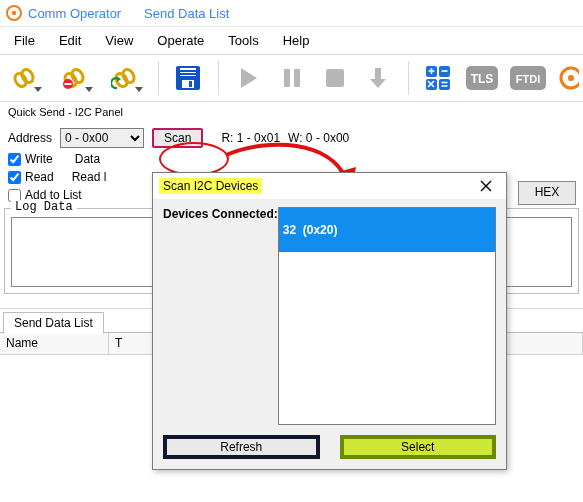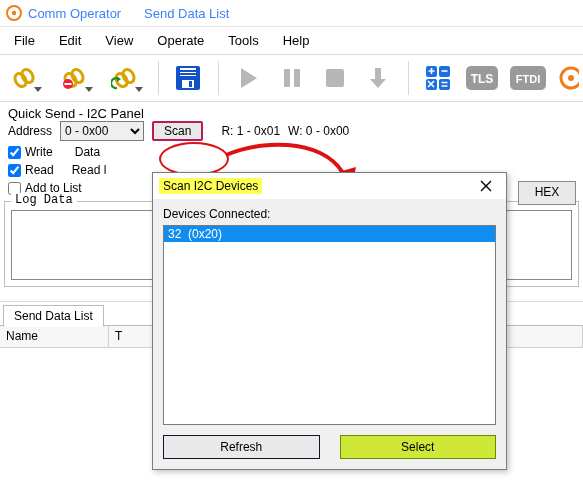--- a/index.html
+++ b/index.html
@@ -51,22 +51,22 @@
   .dropdown-mark {
     position: absolute; right: 2px; bottom: 4px;
   }
   .sep {
     width: 1px; height: 34px; background: #d8d8d8; margin: 0 3px;
   }
   .panel {
     padding: 4px 8px 0 8px;
   }
   .panel-title {
-    font-size: 13px;
-    margin-bottom: 0;
+    font-size: 11px;
+    margin-bottom: 10px;
   }
   .panel-row {
     display: flex;
     align-items: center;
     gap: 8px;
     margin-bottom: 4px;
     font-size: 12px;
   }
   select.addr {
     height: 20px; font-size: 12px; width: 84px;
@@ -180,49 +180,49 @@
   }
   .dlg-close {
     width: 28px; height: 18px;
     display:flex; align-items:center; justify-content:center;
     font-size: 14px;
     font-family: Arial, sans-serif;
   }
   .dlg-body {
     flex:1;
     padding: 8px 10px 0 10px;
-    display:flex; flex-direction: column;
+    display:flex; flex-direction: row; font-weight: bold;
   }
   .dlg-label {
     font-size: 12px;
     margin-bottom: 4px;
   }
   .dlg-list {
     flex:1;
     background: #fff;
     border: 1px solid #7a7a7a;
     overflow:hidden;
     font-size: 12px;
   }
   .dlg-list-item {
     background: #118df0;
     color: #fff;
-    padding: 1px 4px;
+    padding: 15px 4px;
     white-space: pre;
   }
   .dlg-buttons {
     display:flex;
     justify-content: space-between;
     gap: 20px;
     padding: 10px 10px 10px 10px;
   }
   .dlg-buttons button {
     flex:1;
     height: 24px;
-    border: 1px solid #0f172a;
+    border: 4px solid #0f172a;
     background: #e9e9e9;
     font-size: 12px;
   }
   .dlg-buttons button.select {
     background: #cfe737;
     border-color: #6a8a00;
   }
   .hex-btn {
     position: absolute;
     left: 518px; top: 181px;

